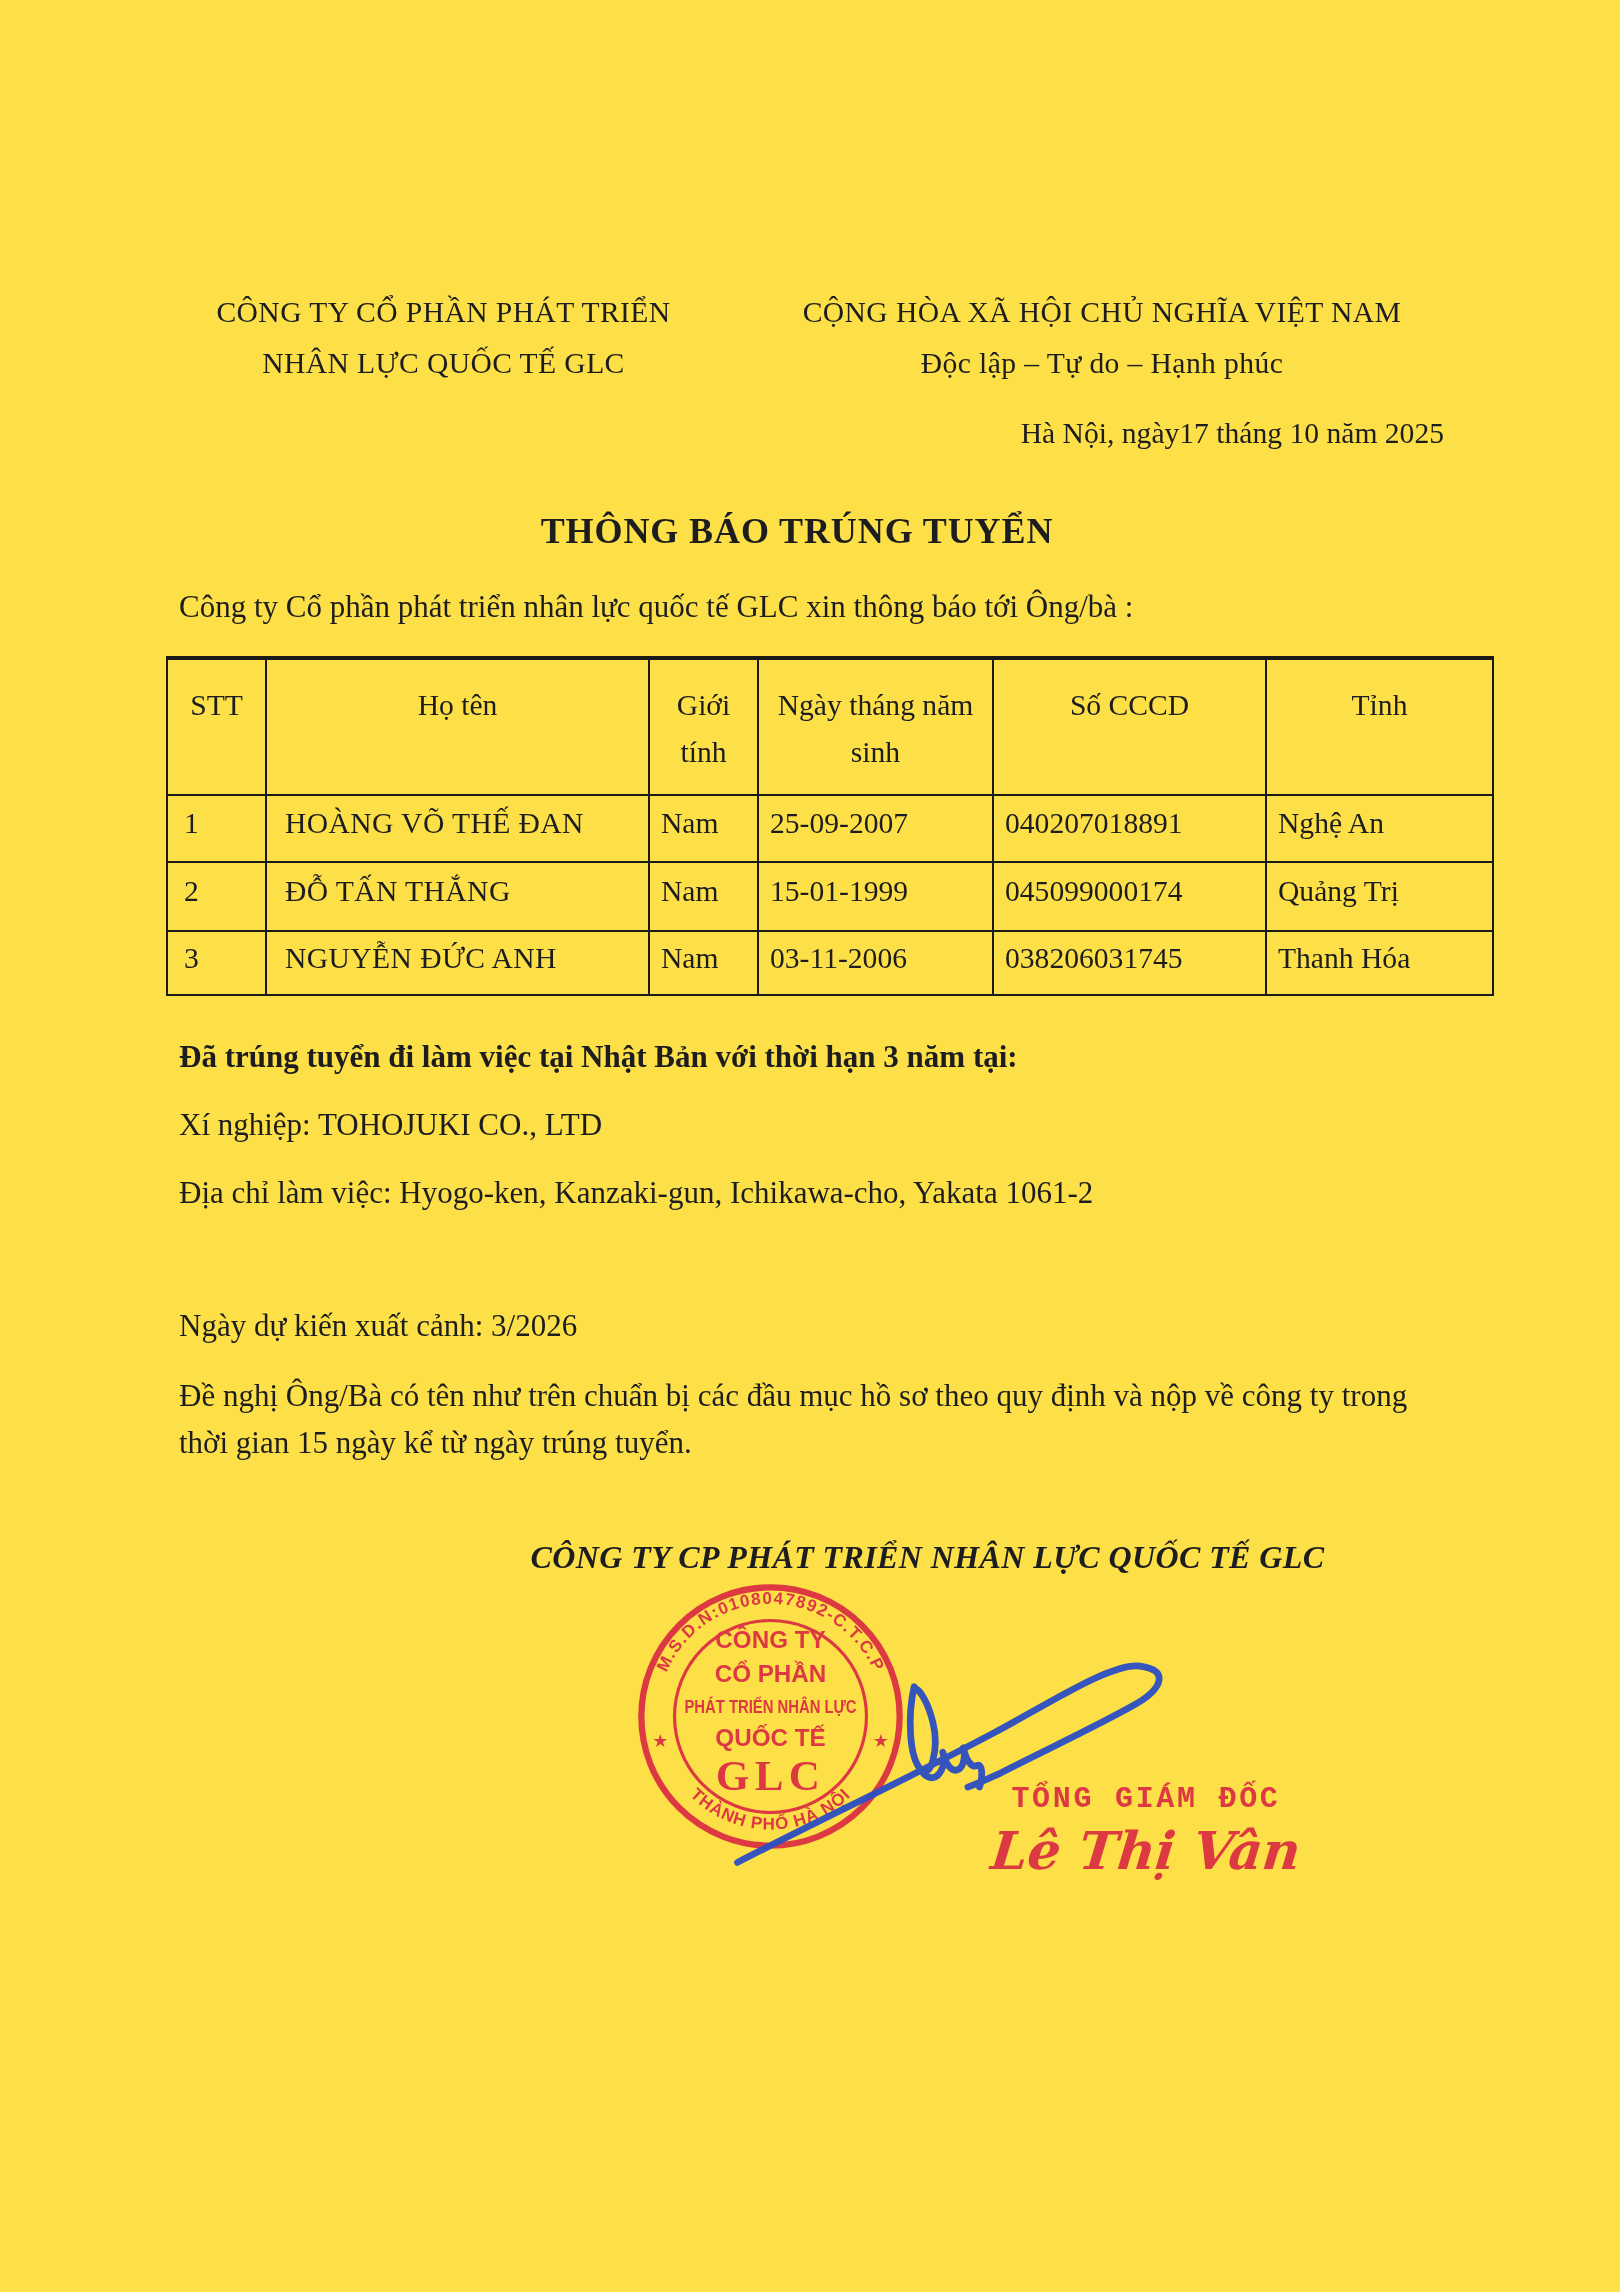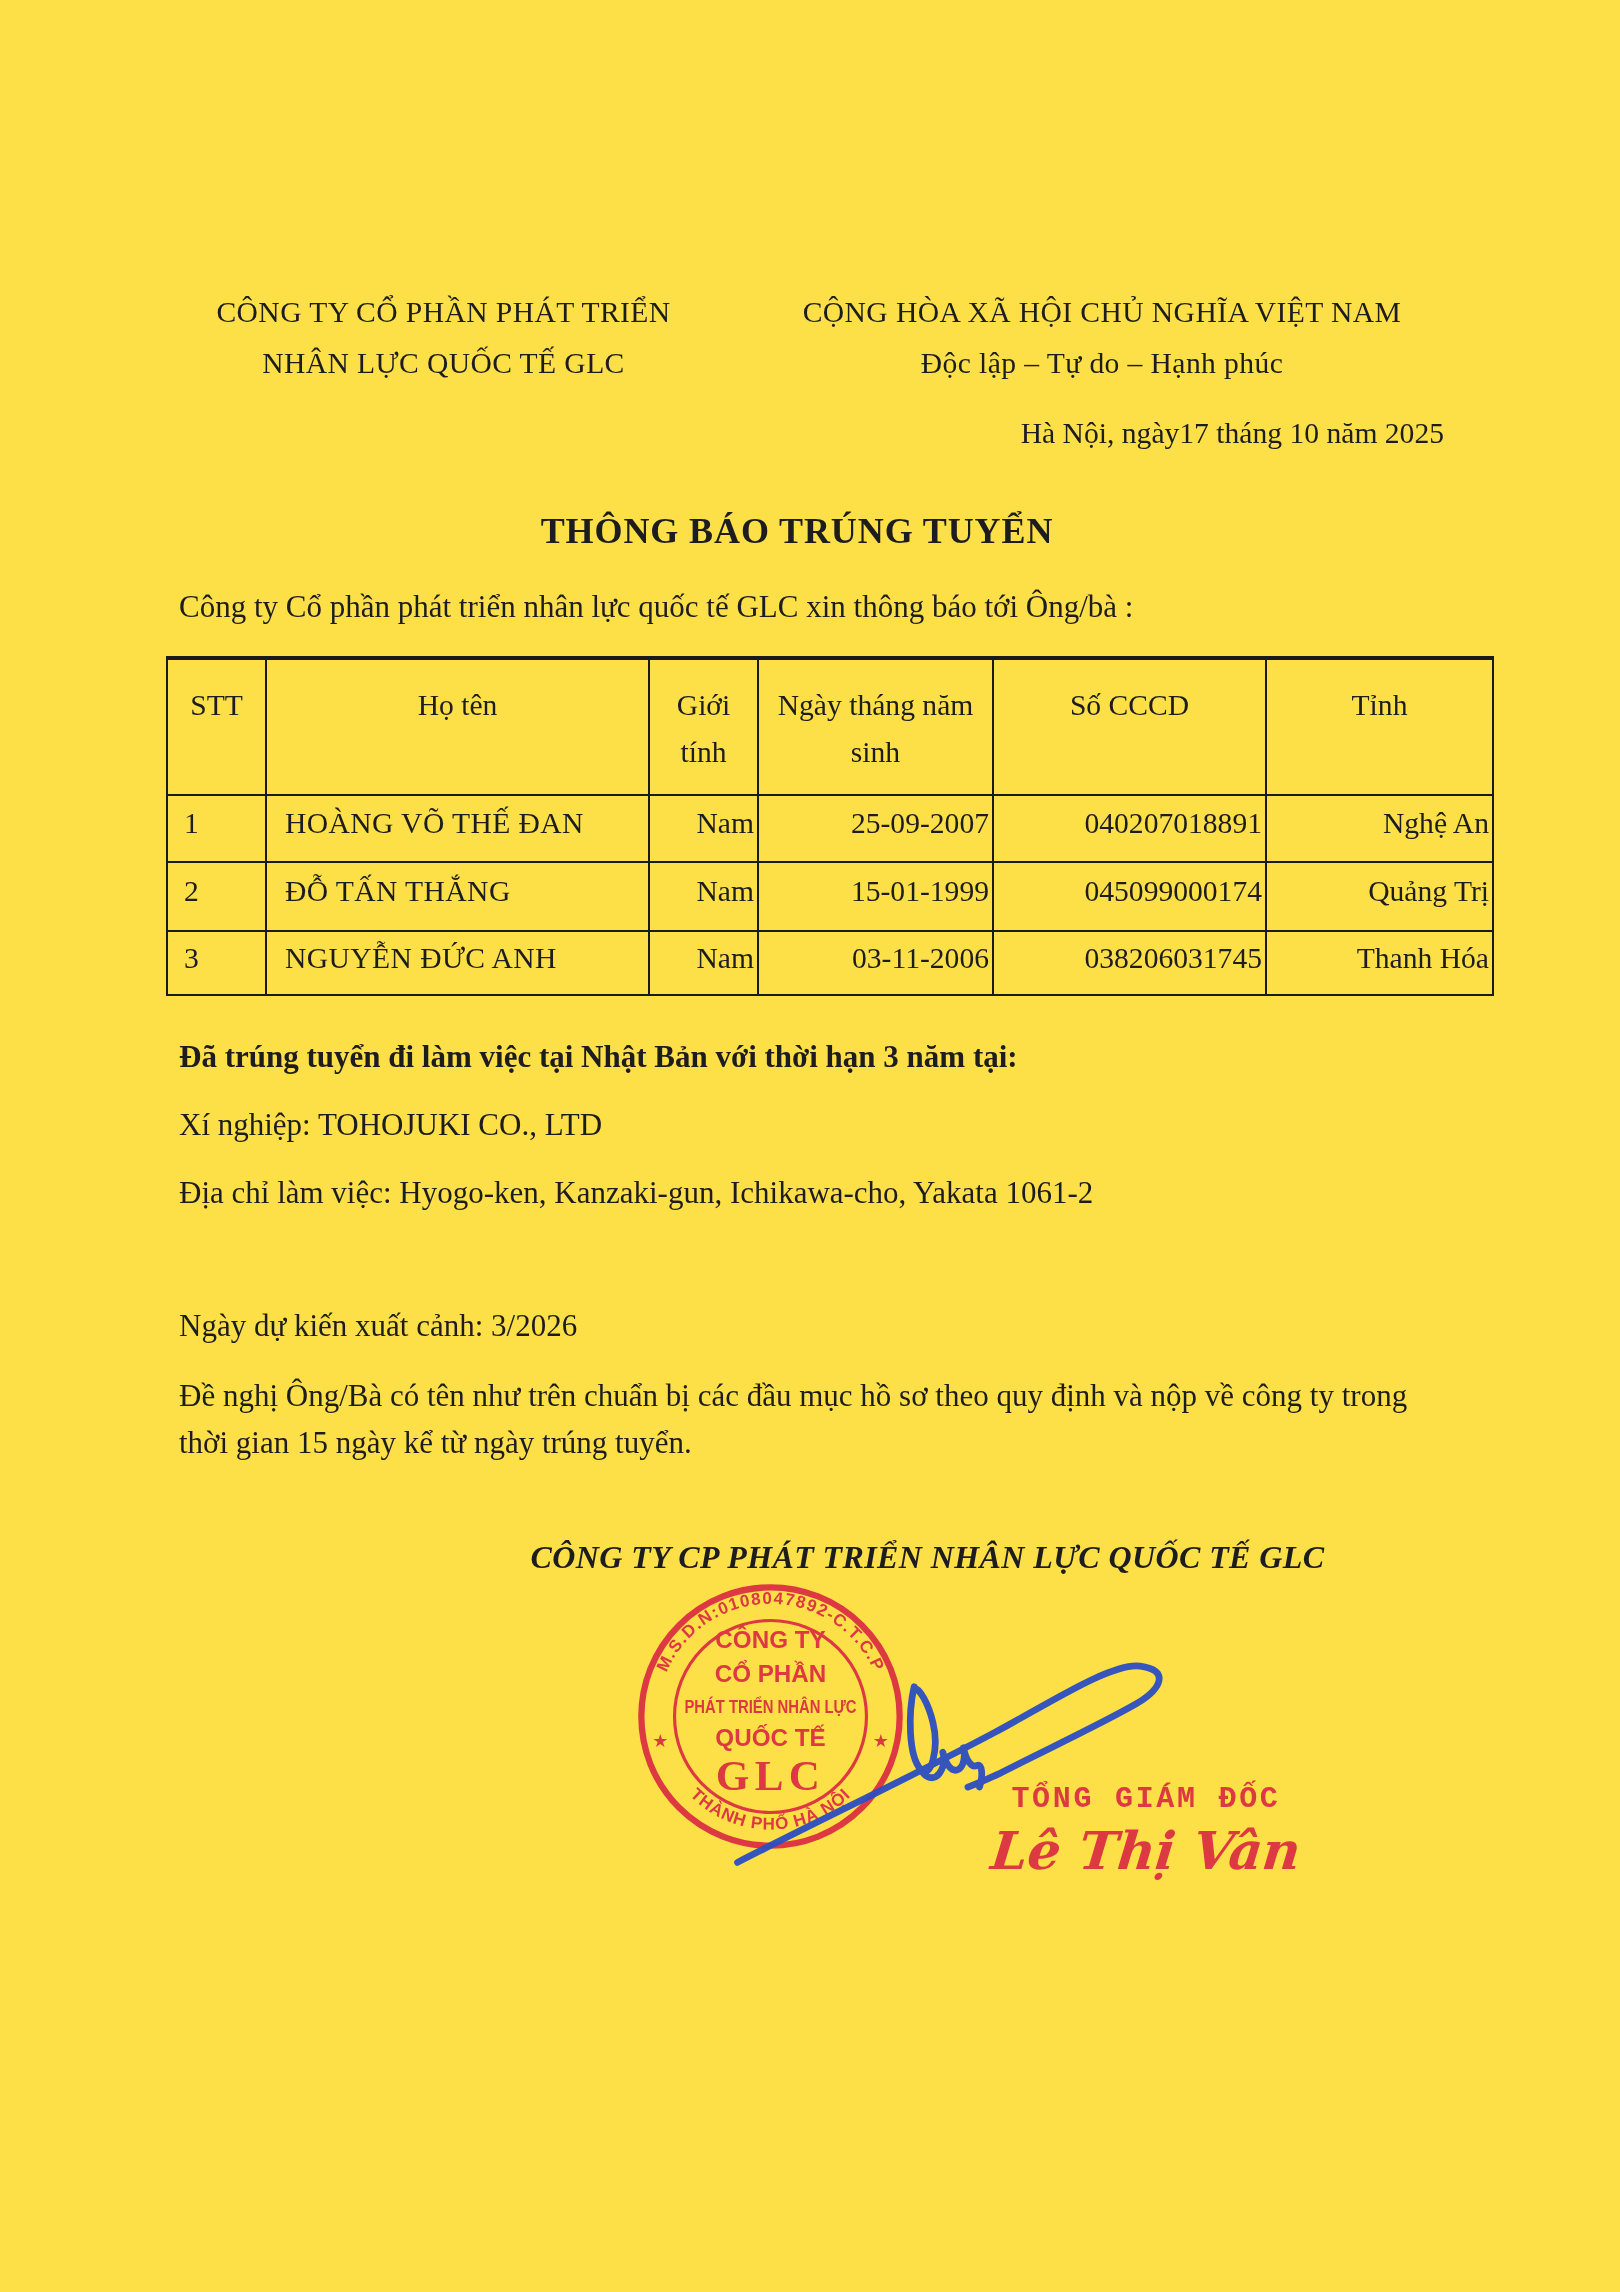--- a/index.html
+++ b/index.html
@@ -33,30 +33,30 @@
   .intro { left: 179px; top: 589px; width: 1299px; font-size: 31px; }
 
   
   table.recruits {
     position: absolute; left: 166px; top: 656px; width: 1325px;
     border-collapse: collapse; table-layout: fixed;
     font-size: 29.6px;
   }
   table.recruits td, table.recruits th {
     border: 2.7px solid #1a1a1a;
-    padding: 0 3px;
+    padding: 0 11px;
     overflow: hidden;
   }
   table.recruits tr.hrow th {
     border-top: 4.5px solid #1a1a1a;
     height: 112px; vertical-align: top; padding-top: 21.5px;
     font-weight: normal; line-height: 47px; text-align: center;
   }
   table.recruits tr.drow { height: 67px; }
-  table.recruits td { vertical-align: middle; padding-bottom: 9px; text-align: right; }
+  table.recruits td { vertical-align: middle; padding-bottom: 9px; text-align: left; }
   table.recruits td.c-stt { text-align: left; padding-left: 16px; }
   table.recruits td.c-name { text-align: left; padding-left: 18px; letter-spacing: 0.4px; }
 
   
   .bodyline { left: 179px; width: 1308px; font-size: 31px; }
   .bold { font-weight: bold; }
   .note { line-height: 47px; width: 1236px; }
 
   .footer-company {
     left: 287px; top: 1539px; width: 1281px;

